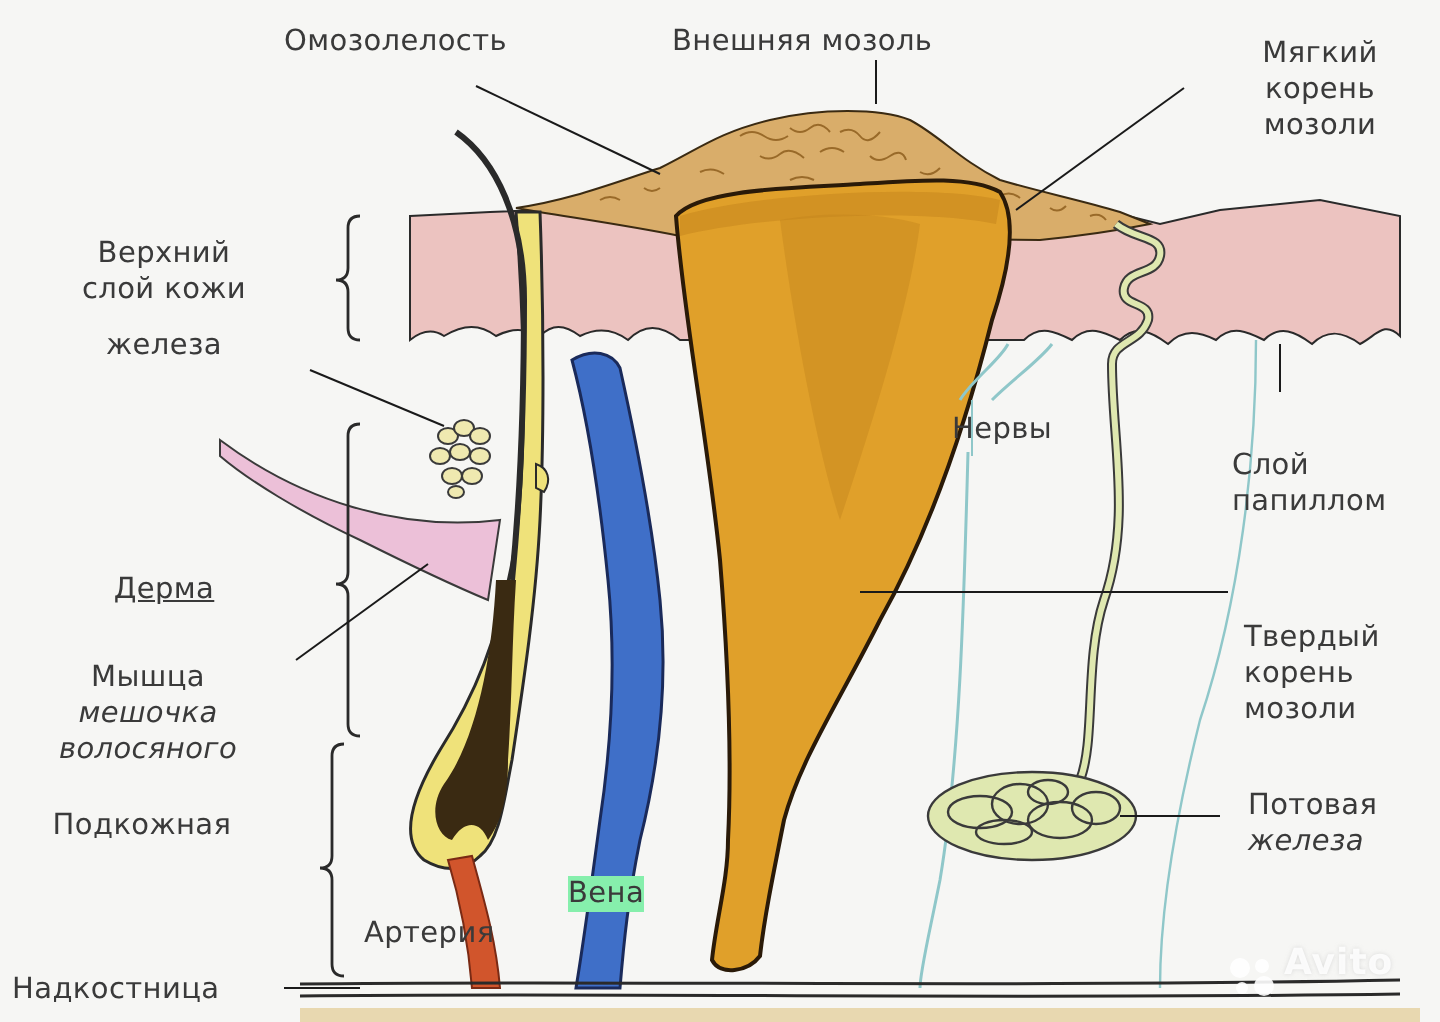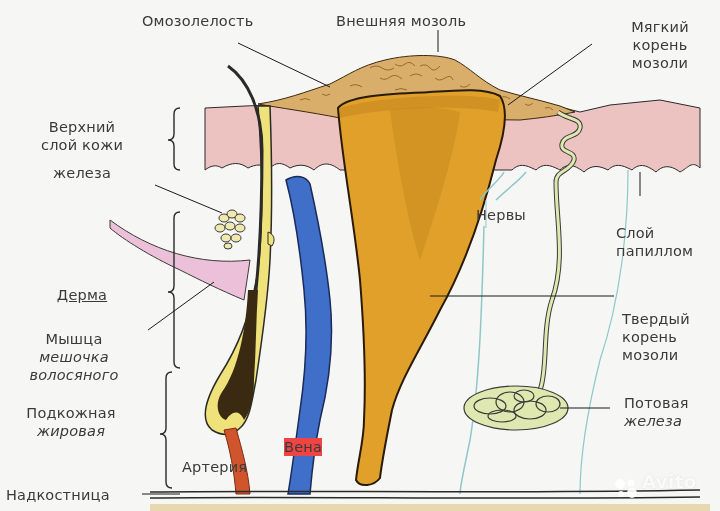--- a/index.html
+++ b/index.html
@@ -150,25 +150,24 @@
   <div>железа</div>
 </div>
 <div class="lbl right" style="left:20px;top:286px;width:124px;text-decoration:underline;">Дерма</div>
 <div class="lbl right" style="left:10px;top:330px;width:128px;">
   <div>Мышца</div>
   <div class="it">мешочка</div>
   <div class="it">волосяного</div>
 </div>
 <div class="lbl right" style="left:6px;top:404px;width:130px;">
   <div>Подкожная</div>
-  <div class="it">жировая</div>
 </div>
 <div class="lbl" style="left:6px;top:486px;text-align:center;">Надкостница</div>
 <div class="lbl" style="left:182px;top:458px;text-align:center;">Артерия</div>
-<div class="lbl" style="left:284px;top:438px;background:#ef4444;">Вена</div>
+<div class="lbl" style="left:284px;top:438px;background:#86efac;">Вена</div>
 <div class="lbl" style="left:476px;top:206px;">Нервы</div>
 <div class="lbl left" style="left:616px;top:224px;">
   <div>Слой</div>
   <div>папиллом</div>
 </div>
 <div class="lbl left" style="left:622px;top:266px;margin-top:44px;">
   <div>Твердый</div>
   <div>корень</div>
   <div>мозоли</div>
 </div>

